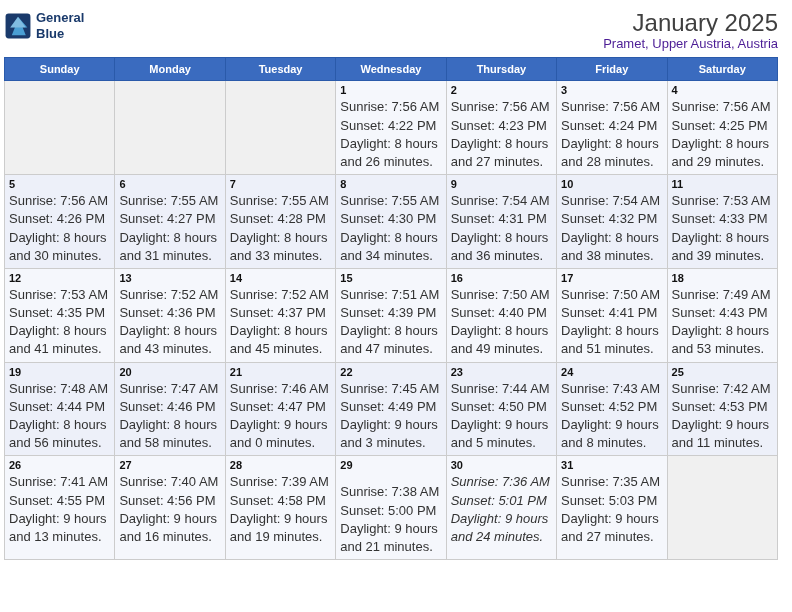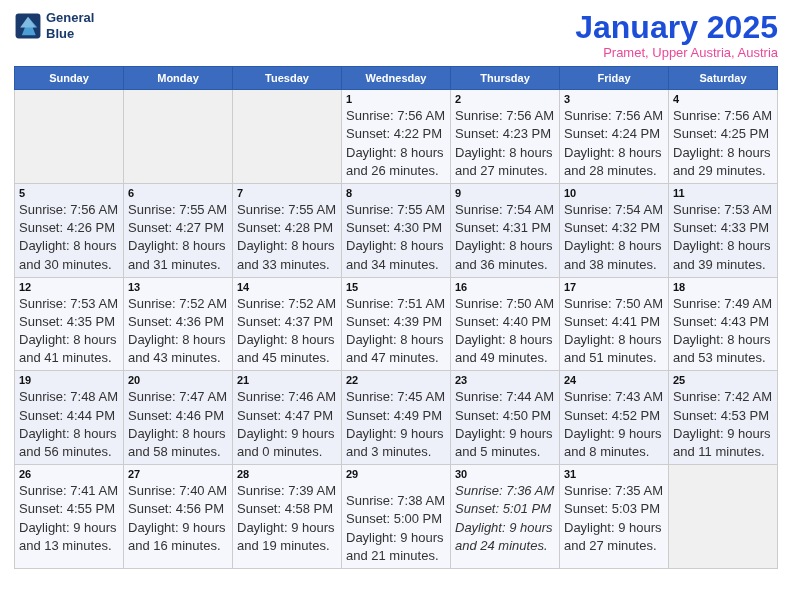--- a/index.html
+++ b/index.html
@@ -5,21 +5,21 @@
     * { box-sizing: border-box; margin: 0; padding: 0; }
     body {
       font-family: Arial, sans-serif;
       background: #fff;
       width: 792px;
       height: 612px;
       overflow: hidden;
     }
     .container {
       width: 792px;
-      padding: 10px 14px 8px 14px;
+      padding: 10px 14px 8px 4px;
     }
     .header-row {
       display: flex;
       justify-content: space-between;
       align-items: flex-start;
       margin-bottom: 6px;
     }
     .logo {
       display: flex;
       align-items: center;
@@ -32,28 +32,28 @@
       line-height: 1.2;
     }
     .logo-icon {
       width: 28px;
       height: 28px;
     }
     .title-block {
       text-align: right;
     }
     .month-title {
-      font-size: 32px;
-      font-weight: bold;
-      color: #1d4ed8;
+      font-size: 24px;
+      font-weight: normal;
+      color: #404040;
       line-height: 1.1;
     }
     .subtitle {
       font-size: 13px;
-      color: #ec4899;
+      color: #4c1d95;
     }
     table {
       width: 100%;
       border-collapse: collapse;
       table-layout: fixed;
       border-radius: 28px;
     }
     thead tr th {
       background-color: #3a6bbf;
       color: #fff;

